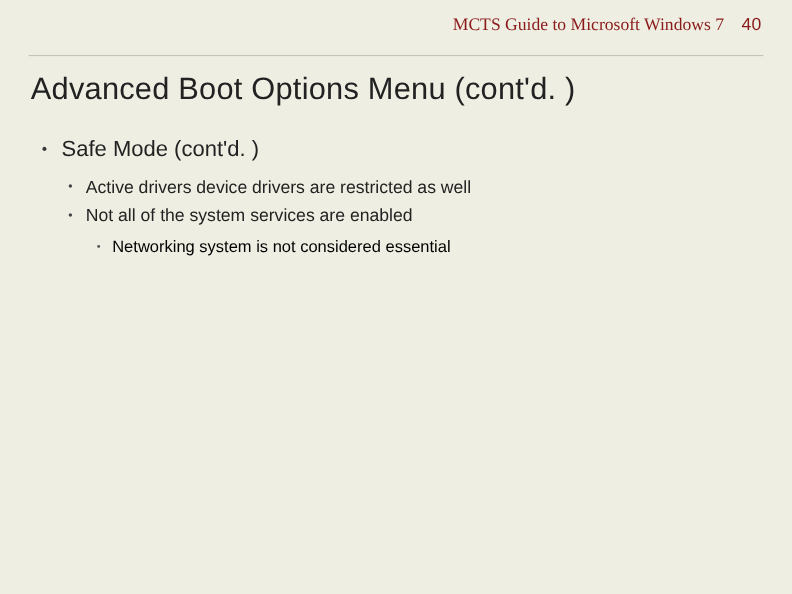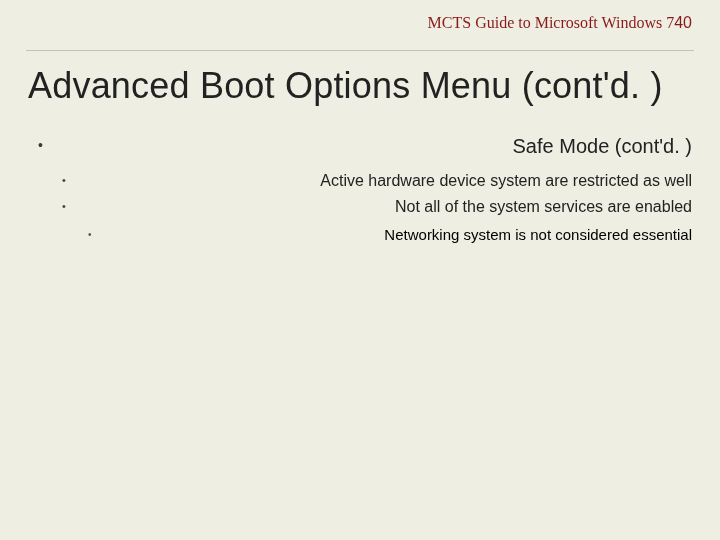--- a/index.html
+++ b/index.html
@@ -18,57 +18,57 @@
     .slide {
       width: 100%;
       height: 100%;
       position: relative;
     }
     .header {
       display: flex;
       justify-content: flex-end;
       align-items: baseline;
       padding: 14px 28px 0 0;
+      gap: 16px;
     }
     .header-title {
       font-family: Georgia, 'Times New Roman', serif;
       font-size: 16px;
       color: #8a1a1a;
       font-weight: normal;
     }
     .header-page {
       font-family: Liberation Sans, sans-serif;
       font-size: 16px;
       color: #8a1a1a;
     }
     .divider {
       border: none;
       border-top: 1px solid #c4c4b6;
       margin: 18px 26px 0 26px;
     }
     .slide-title {
-      font-size: 36px;
+      font-size: 28px;
       font-weight: normal;
       color: #222;
       padding: 14px 16px 0 28px;
       letter-spacing: 0.2px;
     }
     .content {
       padding: 28px 28px 0 38px;
     }
     ul {
       list-style: none;
     }
     .lvl1 > li {
       font-size: 20px;
       color: #222;
       margin-bottom: 14px;
       position: relative;
       padding-left: 18px;
-      text-align: right;
     }
     .lvl1 > li::before {
       content: "•";
       position: absolute;
       left: 0;
       top: 2px;
       font-size: 14px;
       color: #3a3a3a;
     }
     .lvl2 {
@@ -127,21 +127,21 @@
   <hr class="divider">
 
   <h1 class="slide-title">Advanced Boot Options Menu (cont'd. )</h1>
 
   <div class="content">
     <ul class="lvl1">
 
       <li>
         <span>Safe Mode (cont'd. )</span>
         <ul class="lvl2">
-          <li><span>Active hardware device system are restricted as well</span></li>
+          <li><span>Active drivers device drivers are restricted as well</span></li>
           <li>
             <span>Not all of the system services are enabled</span>
             <ul class="lvl3">
               <li><span>Networking system is not considered essential</span></li>
             </ul>
           </li>
         </ul>
       </li>
 
 

